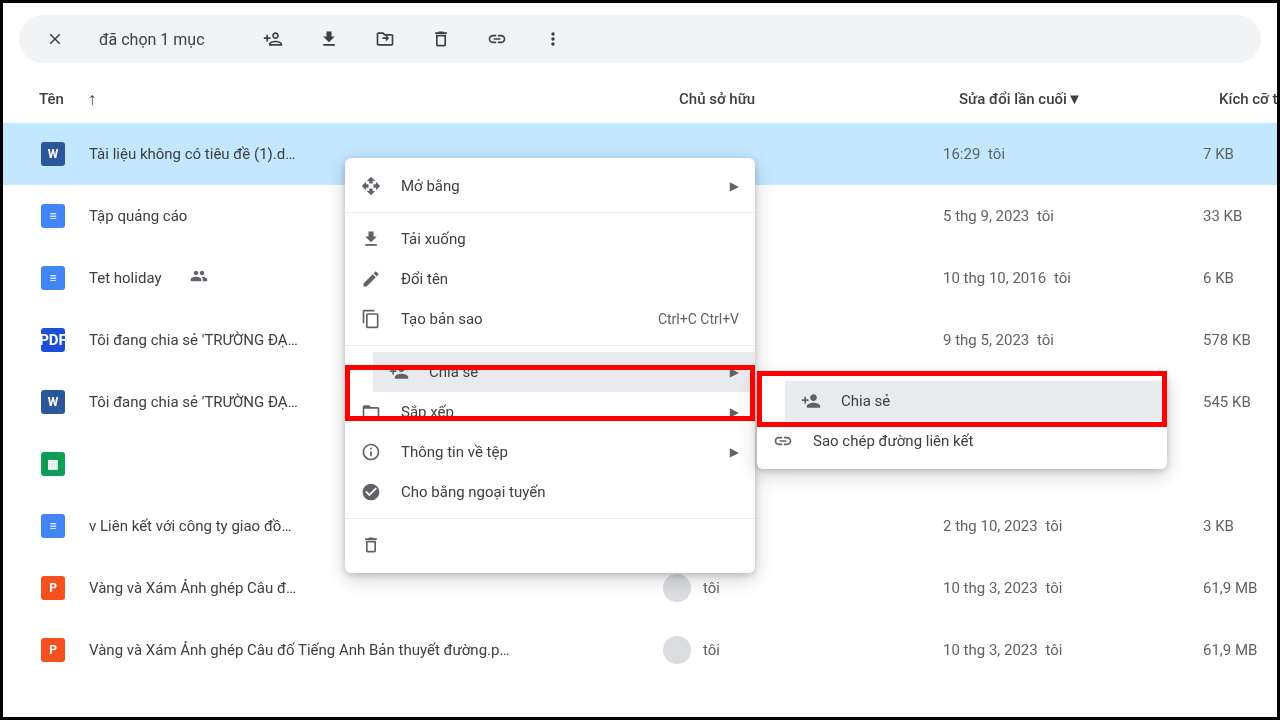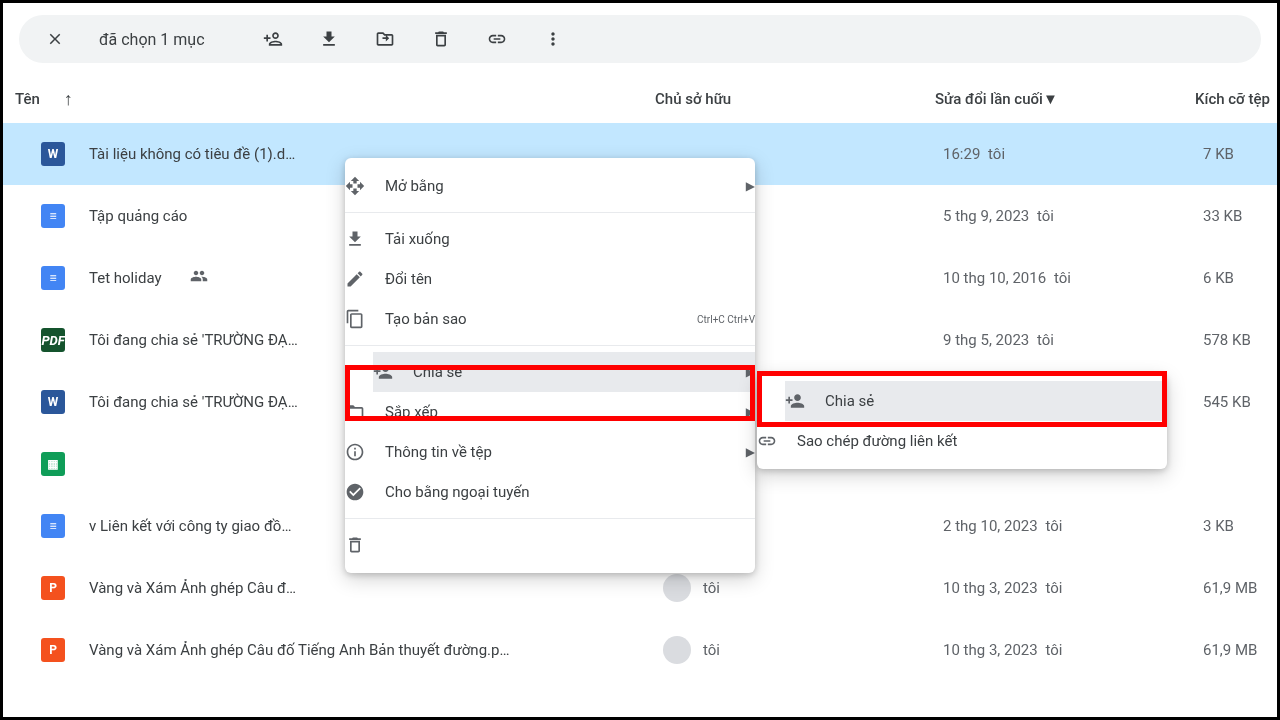--- a/index.html
+++ b/index.html
@@ -12,68 +12,68 @@
     margin: 12px 16px; padding: 0 16px; height: 48px;
   }
   .selection-bar .icon-btn { width: 40px; height: 40px; display: flex; align-items: center; justify-content: center; cursor: pointer; border-radius: 50%; }
   .selection-text { font-size: 16px; color: #3c4043; margin-right: 8px; }
   .toolbar-icons { display: flex; gap: 16px; margin-left: 16px; }
   
   
   .column-headers {
     display: grid;
     grid-template-columns: 640px 280px 260px 100px;
-    padding: 0 12px; height: 48px; align-items: center;
+    padding: 0 36px; height: 48px; align-items: center;
     color: #3c4043; font-size: 15px; font-weight: 500;
   }
   .col-name { display: flex; align-items: center; gap: 24px; }
   .sort-arrow { font-size: 18px; }
   .col-modified { display: flex; align-items: center; }
   
   
   .file-row {
     display: grid;
     grid-template-columns: 640px 280px 260px 100px;
     padding: 0 20px; height: 62px; align-items: center;
     font-size: 15px; color: #3c4043;
     border-bottom: 0px solid #e8eaed;
   }
   .file-row.selected { background: #c2e7ff; }
   .file-name-cell { display: flex; align-items: center; gap: 24px; padding-left: 18px;}
   .file-icon { width: 24px; height: 24px; border-radius: 3px; display: flex; align-items: center; justify-content: center; font-size: 12px; font-weight: bold; color: #fff; flex-shrink: 0; }
   .file-icon.word { background: #2b579a; }
   .file-icon.docs { background: #4285f4; }
-  .file-icon.pdf { background: #14532d; font-size: 13px; font-style: italic; }
+  .file-icon.pdf { background: #1d4ed8; font-size: 15px; }
   .file-icon.sheets { background: #0f9d58; }
   .file-icon.slides { background: #f4511e; }
   .file-name { white-space: nowrap; overflow: hidden; text-overflow: ellipsis; }
   .shared-icon { color: #5f6368; margin-left: 4px; }
   .owner-cell { display: flex; align-items: center; gap: 12px; color: #5f6368; }
   .avatar { width: 28px; height: 28px; border-radius: 50%; background: #dadce0; }
   .modified-cell { color: #5f6368; }
   .modified-cell .who { color: #5f6368; margin-left: 4px; }
   .size-cell { color: #5f6368; }
   
   
   .context-menu {
     position: absolute; top: 155px; left: 342px; width: 410px;
     background: #fff; border-radius: 6px; 
     box-shadow: 0 2px 6px rgba(0,0,0,0.18), 0 6px 20px rgba(0,0,0,0.18);
     padding: 8px 0;
   }
   .menu-item {
     display: flex; align-items: center; height: 40px;
-    padding: 0 0; gap: 20px; cursor: pointer; color: #3c4043;
+    padding: 0 16px; gap: 20px; cursor: pointer; color: #3c4043;
     font-size: 15px; position: relative;
   }
   .menu-item.highlight { background: #e8eaed; margin-left: 28px; }
   .menu-item .mi-icon { width: 20px; height: 20px; display: flex; align-items: center; justify-content: center; color: #5f6368; }
   .menu-item .mi-label { flex: 1; }
   .menu-item .mi-arrow { color: #5f6368; font-size: 12px; }
-  .menu-item .mi-shortcut { color: #5f6368; font-size: 10px; }
+  .menu-item .mi-shortcut { color: #5f6368; font-size: 14px; }
   .menu-sep { height: 1px; background: #e8eaed; margin: 6px 0; }
   
   
   .submenu {
     position: absolute; top: 370px; left: 754px; width: 410px;
     background: #fff; border-radius: 6px;
     box-shadow: 0 2px 6px rgba(0,0,0,0.18), 0 6px 20px rgba(0,0,0,0.18);
     padding: 8px 0;
   }
   

